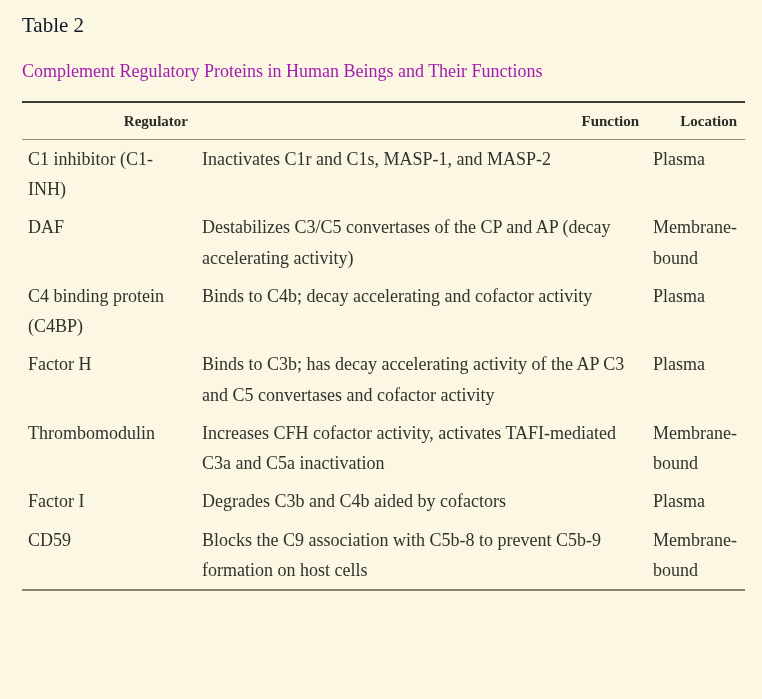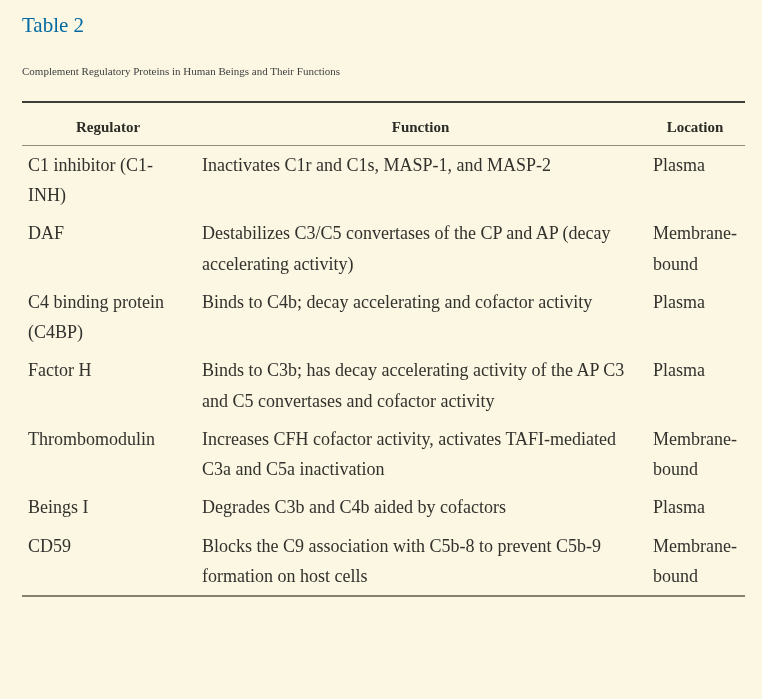--- a/index.html
+++ b/index.html
@@ -14,46 +14,46 @@
   }
   .wrap {
     padding: 12px 17px 0 22px;
     box-sizing: border-box;
   }
   .table-label {
     margin: 0;
     font-size: 21px;
     font-weight: 400;
     line-height: 26px;
-    color: #0369a1;
+    color: #0f172a;
     font-family: Liberation Serif, serif;
   }
   .table-caption {
     margin: 24px 0 0 0;
-    font-size: 11px;
+    font-size: 18px;
     line-height: 19px;
-    color: #404040;
+    color: #a21caf;
   }
   table.data-table {
     margin-top: 20px;
     width: 723px;
     table-layout: fixed;
     border-collapse: collapse;
     border-top: 2px solid #3d3c35;
     border-bottom: 2px solid #85836f;
   }
   col.c-regulator { width: 174px; }
   col.c-function  { width: 451px; }
   col.c-location  { width: 98px; }
   th {
-    text-align: center;
+    text-align: right;
     font-size: 15px;
     font-weight: bold;
     line-height: 18px;
-    padding: 15px 8px 9px 6px;
+    padding: 9px 8px 9px 6px;
     border-bottom: 1px solid #8f8c7c;
     color: #2c2b26;
   }
   td {
     font-size: 18px;
     line-height: 1.68;
     vertical-align: top;
     padding: 4px 10px 4px 6px;
   }
 </style>
@@ -98,21 +98,21 @@
           <td>Factor H</td>
           <td>Binds to C3b; has decay accelerating activity of the AP C3 and C5 convertases and cofactor activity</td>
           <td>Plasma</td>
         </tr>
         <tr>
           <td>Thrombomodulin</td>
           <td>Increases CFH cofactor activity, activates TAFI-mediated C3a and C5a inactivation</td>
           <td>Membrane-bound</td>
         </tr>
         <tr>
-          <td>Beings I</td>
+          <td>Factor I</td>
           <td>Degrades C3b and C4b aided by cofactors</td>
           <td>Plasma</td>
         </tr>
         <tr>
           <td>CD59</td>
           <td>Blocks the C9 association with C5b-8 to prevent C5b-9 formation on host cells</td>
           <td>Membrane-bound</td>
         </tr>
       </tbody>
   </table>

